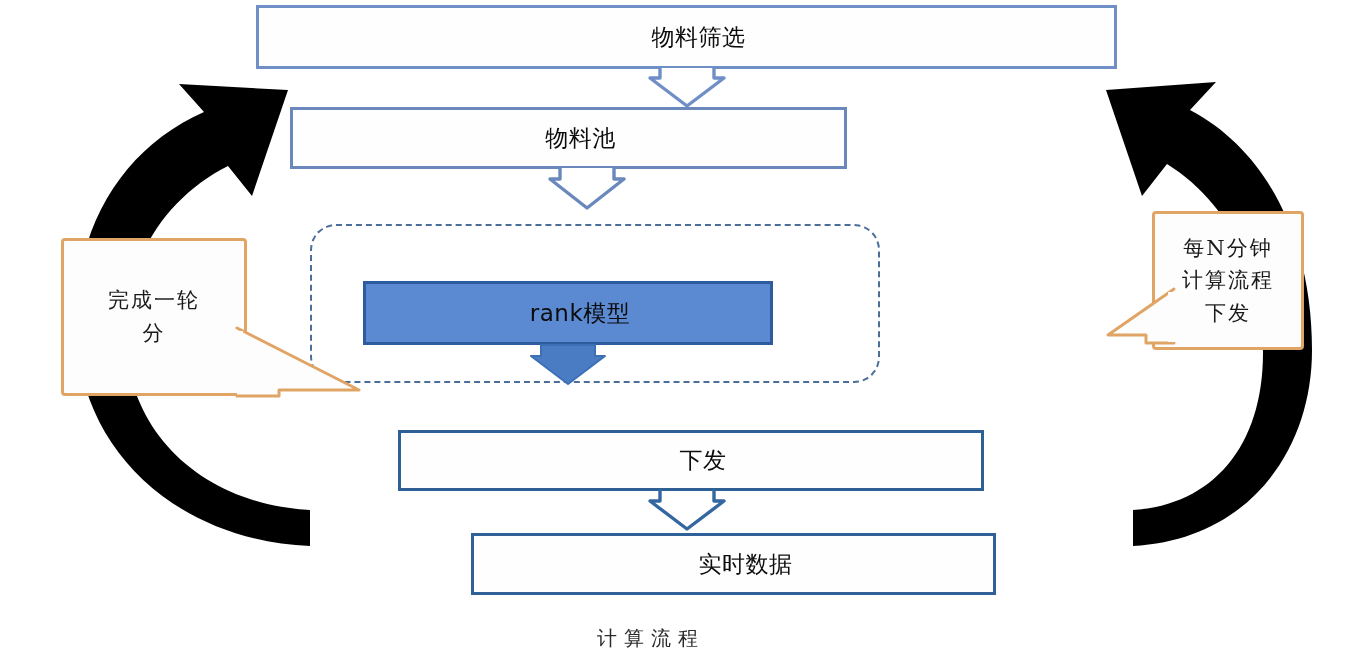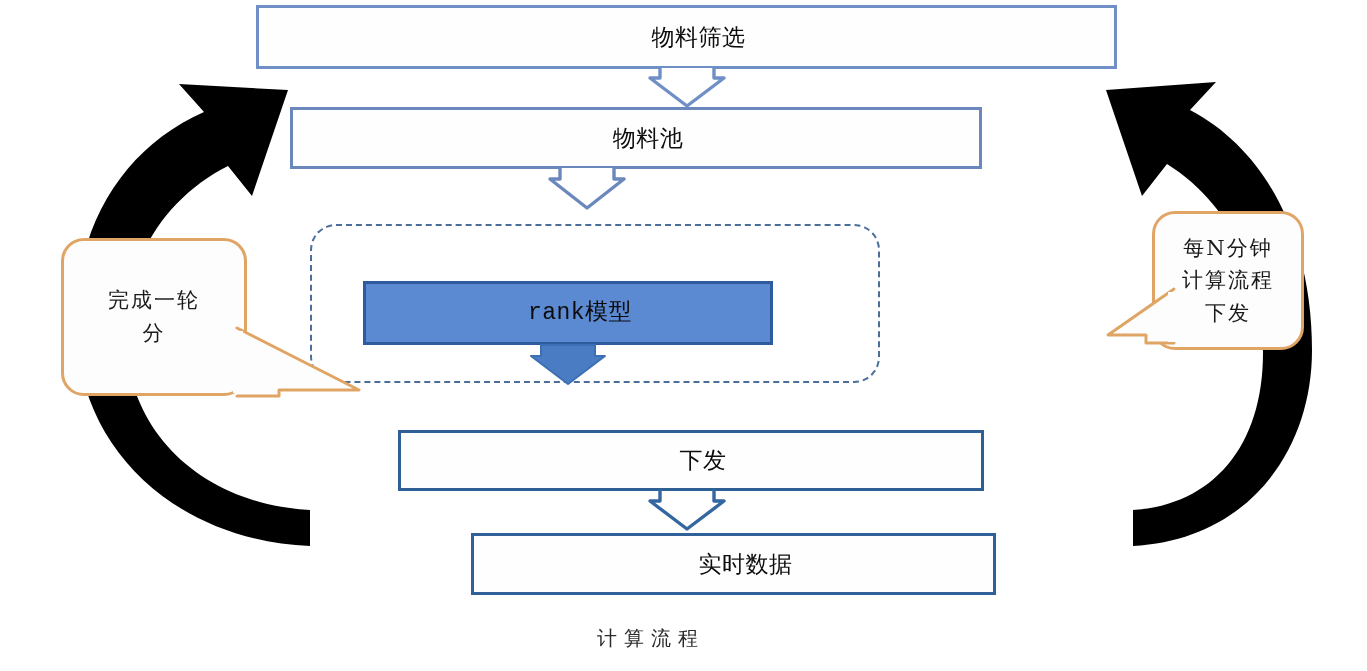--- a/index.html
+++ b/index.html
@@ -51,21 +51,21 @@
 
   .pbox--light  { border: 3px solid #6f8fc6; }
   .pbox--mid    { border: 3px solid #6b88bd; }
   .pbox--deep   { border: 3px solid #2e6096; }
   .pbox--deep2  { border: 3px solid #2f6098; margin-left: 36px; }
 
   .pbox--filled {
     border: 3px solid #2e5b9e;
     background: #5b8ad2;
   }
-  .pbox--filled span { color: #0c0c0c; font-family: Liberation Mono, monospace; }
+  .pbox--filled span { color: #0c0c0c; }
 
   
   .dashed-group {
     position: absolute;
     box-sizing: border-box;
     border: 2px dashed #4b6d99;
     border-radius: 26px;
     background: transparent;
   }
 
@@ -75,21 +75,21 @@
     box-sizing: border-box;
   }
   .callout-body {
     position: absolute;
     left: 0;
     top: 0;
     width: 100%;
     height: 100%;
     box-sizing: border-box;
     border: 3px solid #e0a565;
-    border-radius: 23px;
+    border-radius: 4px;
     background: #fdfdfd;
     display: flex;
     flex-direction: column;
     align-items: center;
     justify-content: center;
   }
   .callout-body p {
     margin: 0;
     font-family: "DejaVu Serif", "Liberation Serif", serif;
     font-size: 21px;
@@ -153,21 +153,21 @@
   <div class="layer-flow">
 
     <div class="pbox pbox--light" style="left:256px; top:5px; width:861px; height:64px;">
       <span>物料筛选</span>
     </div>
 
     <svg style="position:absolute; left:648px; top:66px; width:78px; height:42px;" viewBox="0 0 78 42">
       <path d="M 12,2 L 12,12 L 2,12 L 39,40 L 76,12 L 66,12 L 66,2" fill="#ffffff" stroke="#6f8fc6" stroke-width="3.4" stroke-linejoin="round" stroke-linecap="round"></path>
     </svg>
 
-    <div class="pbox pbox--mid" style="left:290px; top:107px; width:692px; height:62px;text-align:right;">
+    <div class="pbox pbox--mid" style="left:290px; top:107px; width:557px; height:62px;text-align:right;">
       <span>物料池</span>
     </div>
 
     <svg style="position:absolute; left:548px; top:166px; width:78px; height:44px;" viewBox="0 0 78 44">
       <path d="M 12,2 L 12,13 L 2,13 L 39,42 L 76,13 L 66,13 L 66,2" fill="#ffffff" stroke="#6b88bd" stroke-width="3.4" stroke-linejoin="round" stroke-linecap="round"></path>
     </svg>
 
     <div class="dashed-group" style="left:310px; top:224px; width:570px; height:159px;"></div>
 
     <div class="pbox pbox--filled" style="left:363px; top:281px; width:410px; height:64px;">

